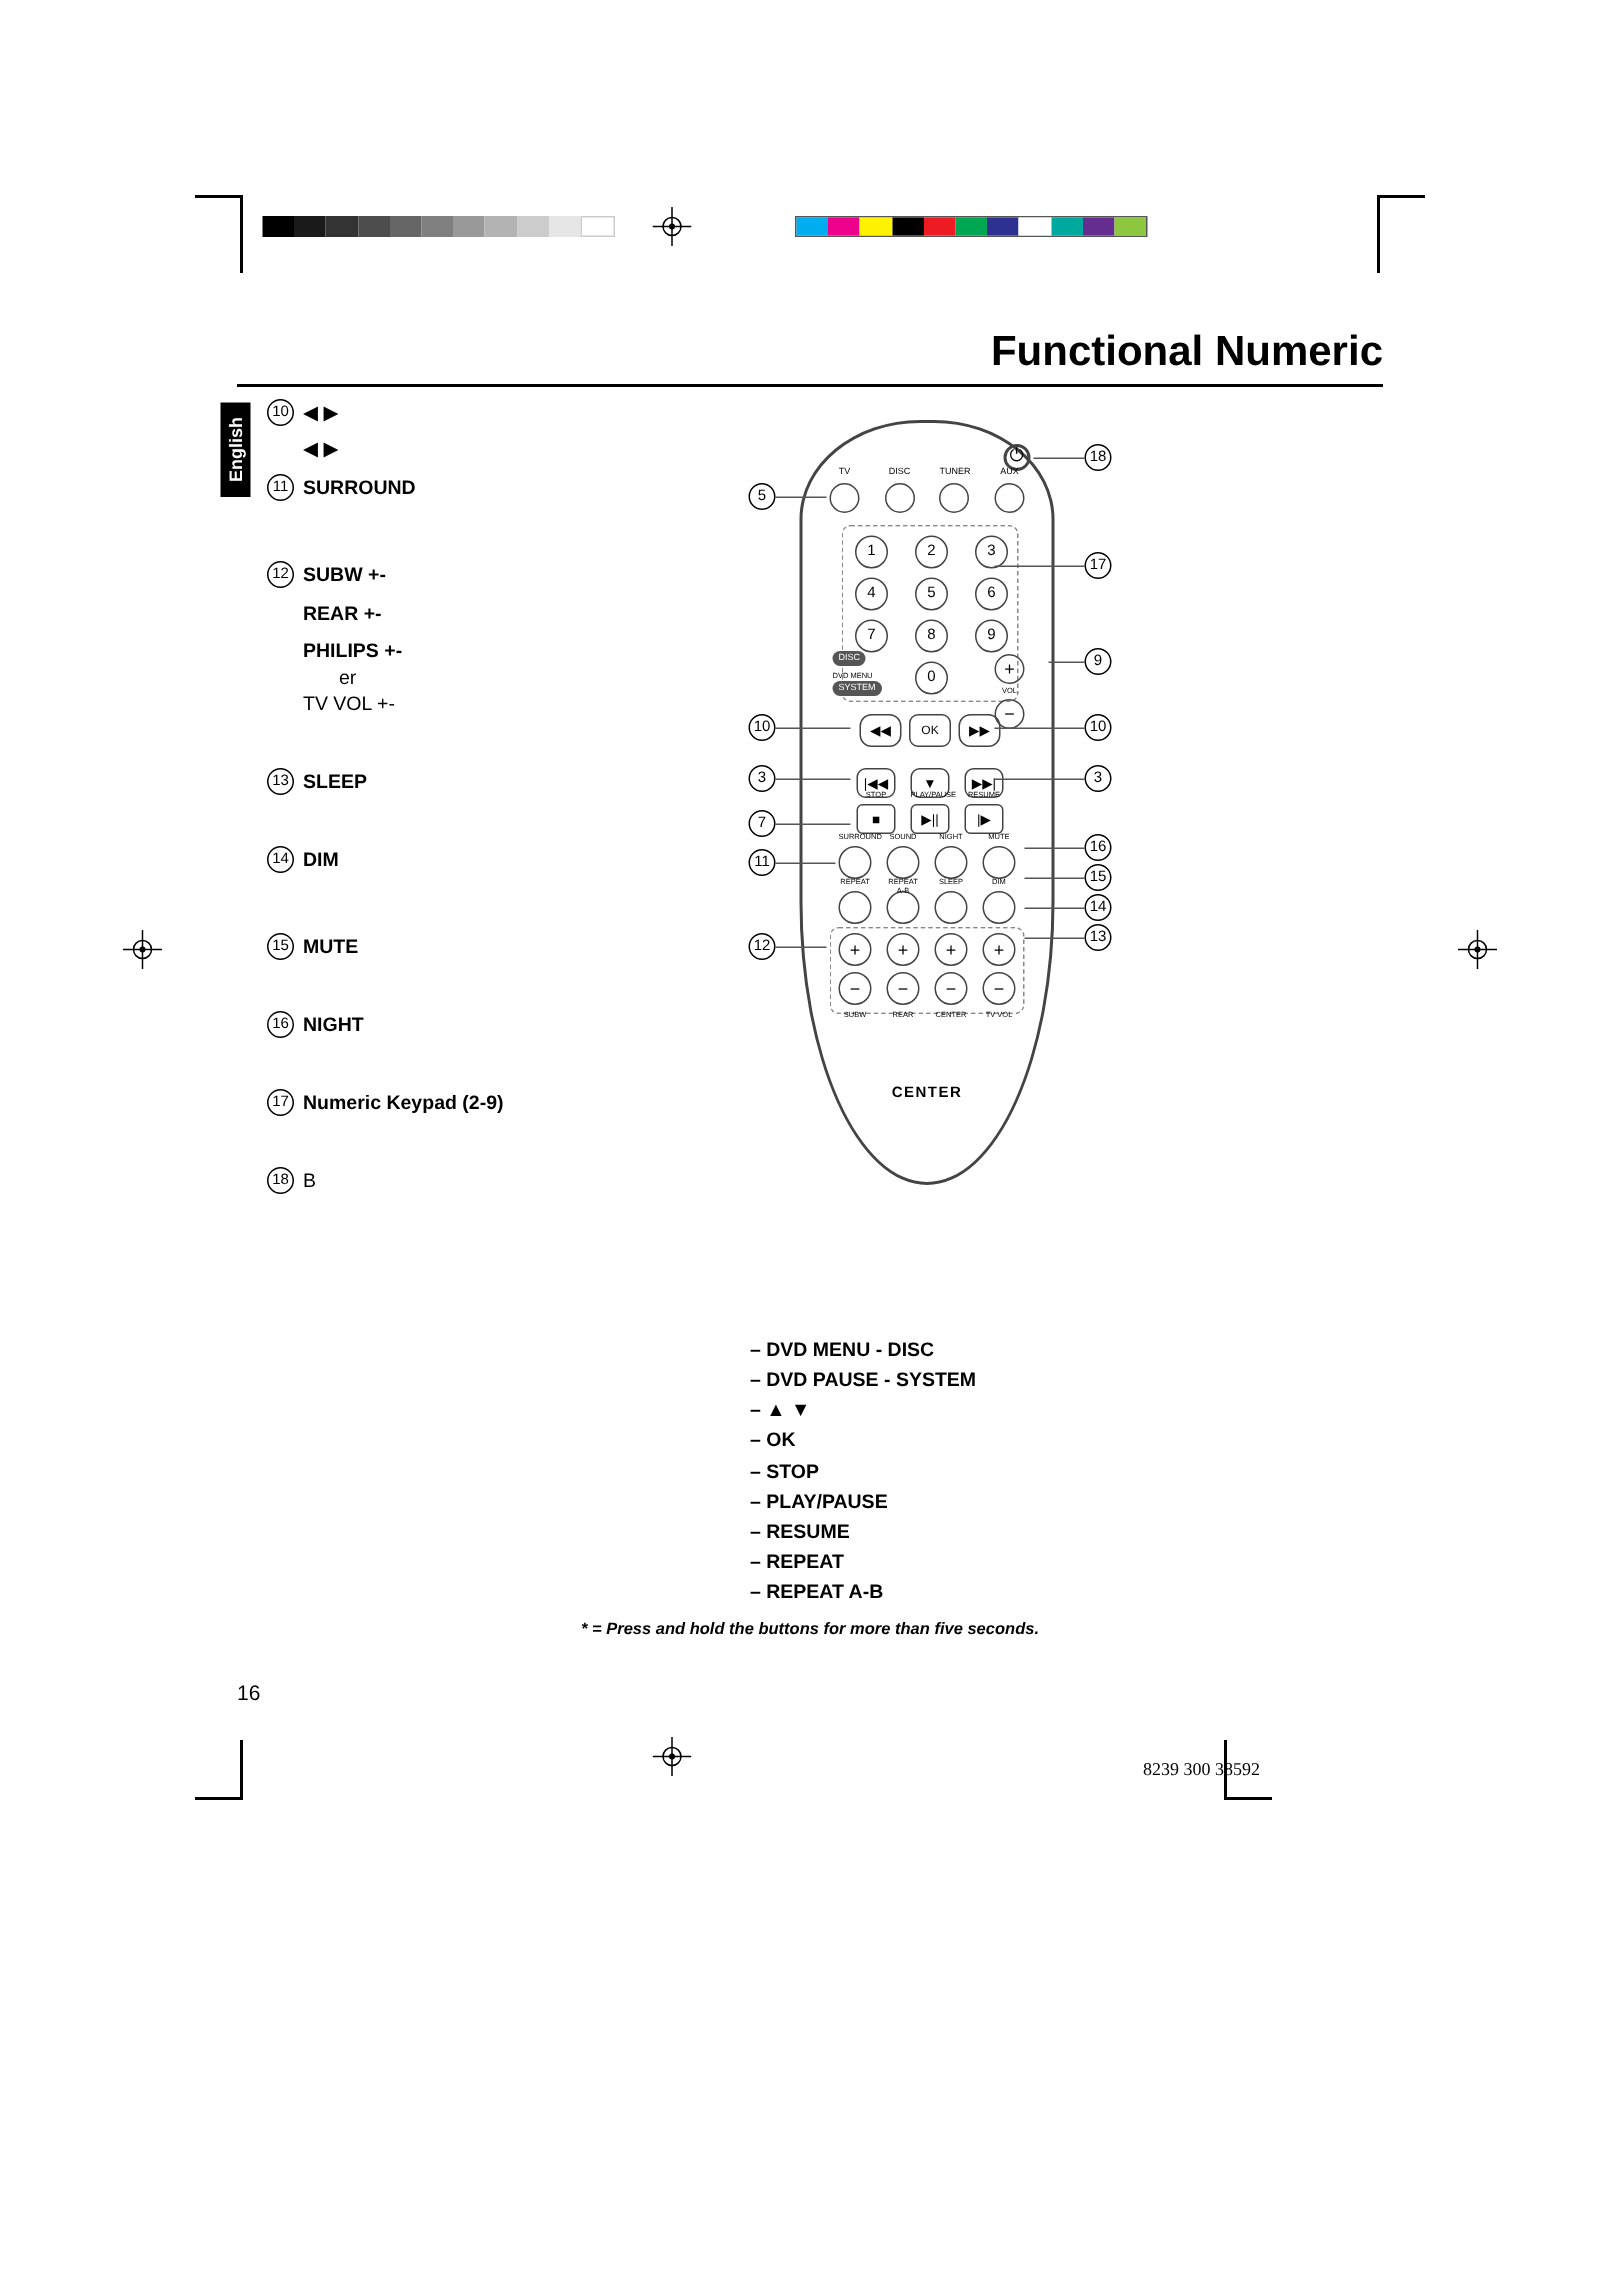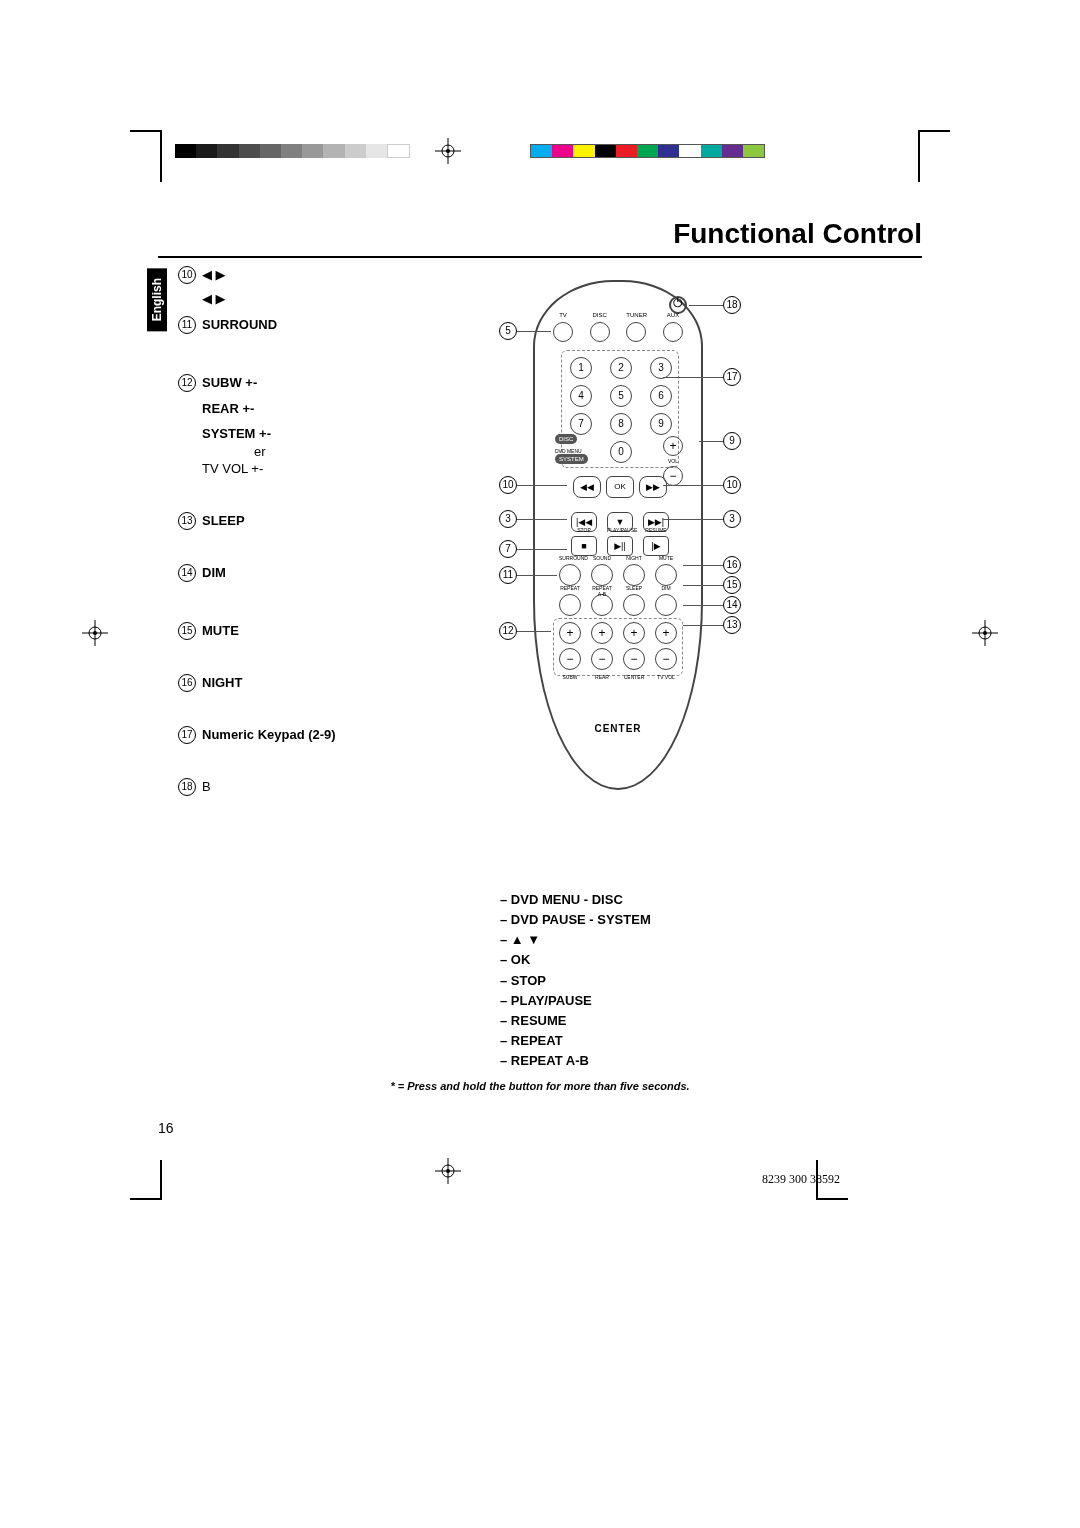--- a/index.html
+++ b/index.html
@@ -223,21 +223,21 @@
         <span class="cs8"></span>
         <span class="cs9"></span>
         <span class="csA"></span>
     </div>
     <div class="crop-right">
         <div class="h"></div>
         <div class="v"></div>
       </div>
   </div>
 
-  <div class="heading">Functional Control</div>
+  <div class="heading">Functional Numeric</div>
   <div class="heading-rule"></div>
 
   <div class="lang-tab">English</div>
 
   <div class="left-col">
 
     <div class="item-row">
       <span class="circ-num">10</span>
       <span>◀ ▶</span>
     </div>
@@ -246,22 +246,22 @@
     <div class="item-row gap-s">
       <span class="circ-num">11</span>
       <span class="item-label">SURROUND</span>
     </div>
 
     <div class="item-row gap-l">
       <span class="circ-num">12</span>
       <span class="item-label">SUBW +-</span>
     </div>
     <span class="sub item-label gap-s" style="font-weight:bold">REAR +-</span>
-    <span class="sub item-label gap-s" style="font-weight:bold">SYSTEM +-</span>
-    <span class="sub" style="margin-left:76px">er</span>
+    <span class="sub item-label gap-s" style="font-weight:bold">PHILIPS +-</span>
+    <span class="sub" style="margin-left:48px">er</span>
     <span class="sub item-label" style="font-weight:normal">TV VOL +-</span>
 
     <div class="item-row gap-m">
       <span class="circ-num">13</span>
       <span class="item-label">SLEEP</span>
     </div>
 
     <div class="item-row gap-m">
       <span class="circ-num">14</span>
       <span class="item-label">DIM</span>
@@ -463,21 +463,21 @@
     <div class="row">DVD PAUSE - SYSTEM</div>
     <div class="row">▲ ▼</div>
     <div class="row">OK</div>
     <div class="row">STOP</div>
     <div class="row">PLAY/PAUSE</div>
     <div class="row">RESUME</div>
     <div class="row">REPEAT</div>
     <div class="row">REPEAT A-B</div>
   </div>
 
-  <div class="footnote">* = Press and hold the button for more than five seconds.</div>
+  <div class="footnote">* = Press and hold the buttons for more than five seconds.</div>
   <div class="page-num">16</div>
   <div class="doc-id">8239 300 38592</div>
 
   <div class="side-target-l">
     <svg viewBox="0 0 26 26">
         <circle cx="13" cy="13" r="6" fill="none" stroke="#000"></circle>
         <circle cx="13" cy="13" r="2" fill="#000"></circle>
         <line x1="0" y1="13" x2="26" y2="13" stroke="#000"></line>
         <line x1="13" y1="0" x2="13" y2="26" stroke="#000"></line>
       </svg>

